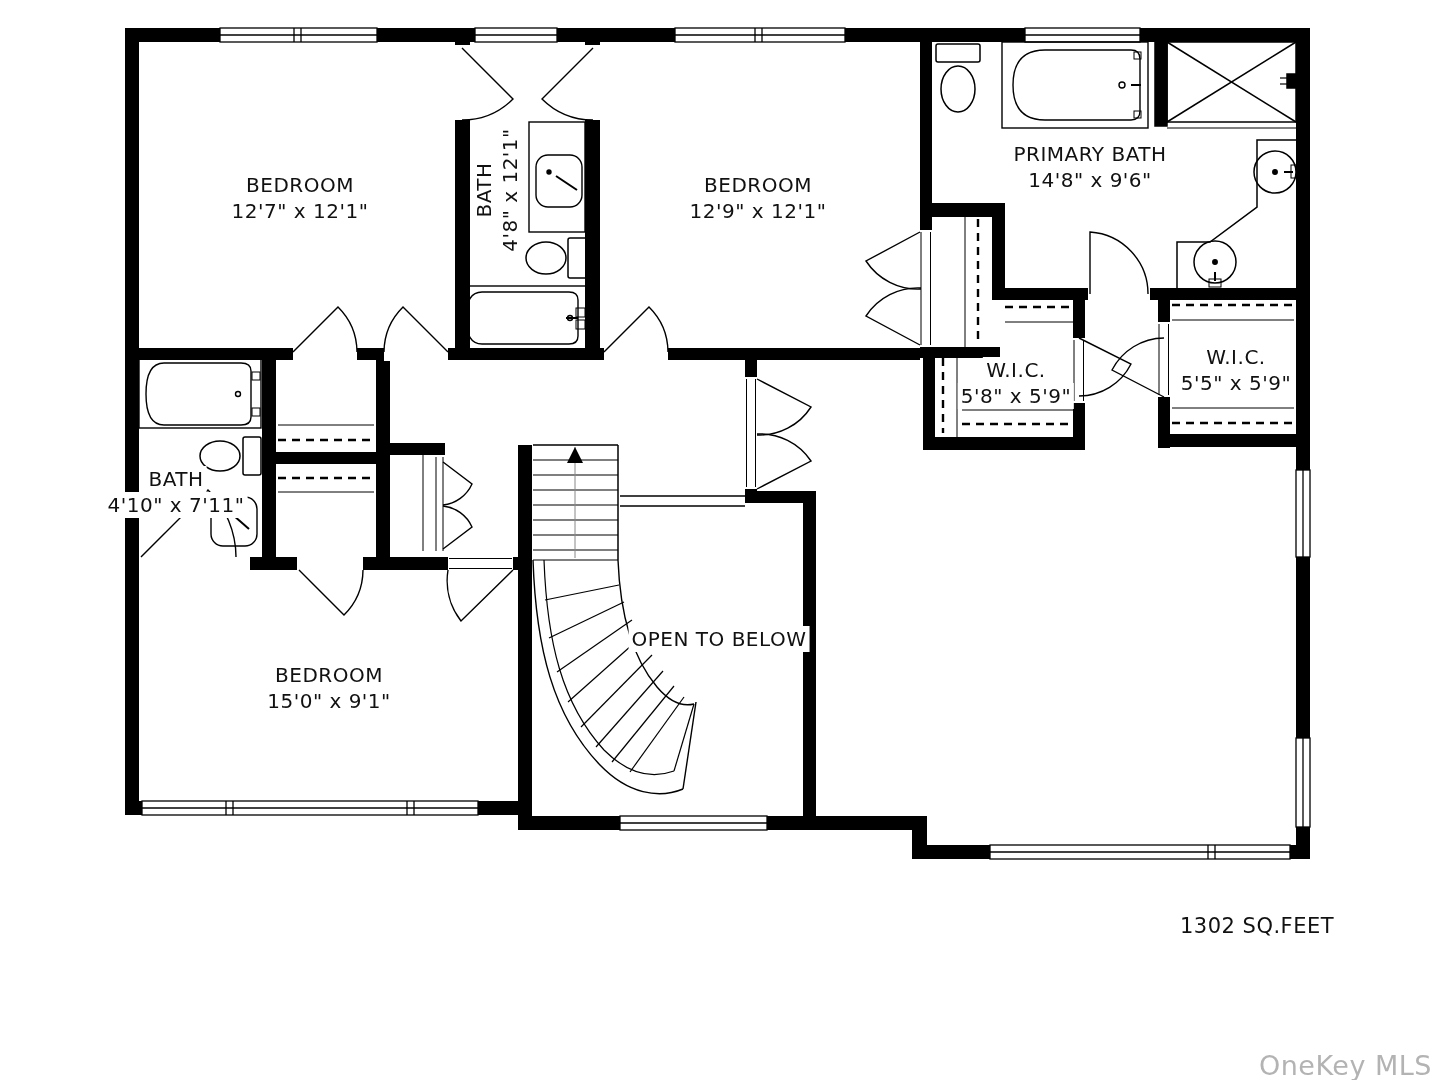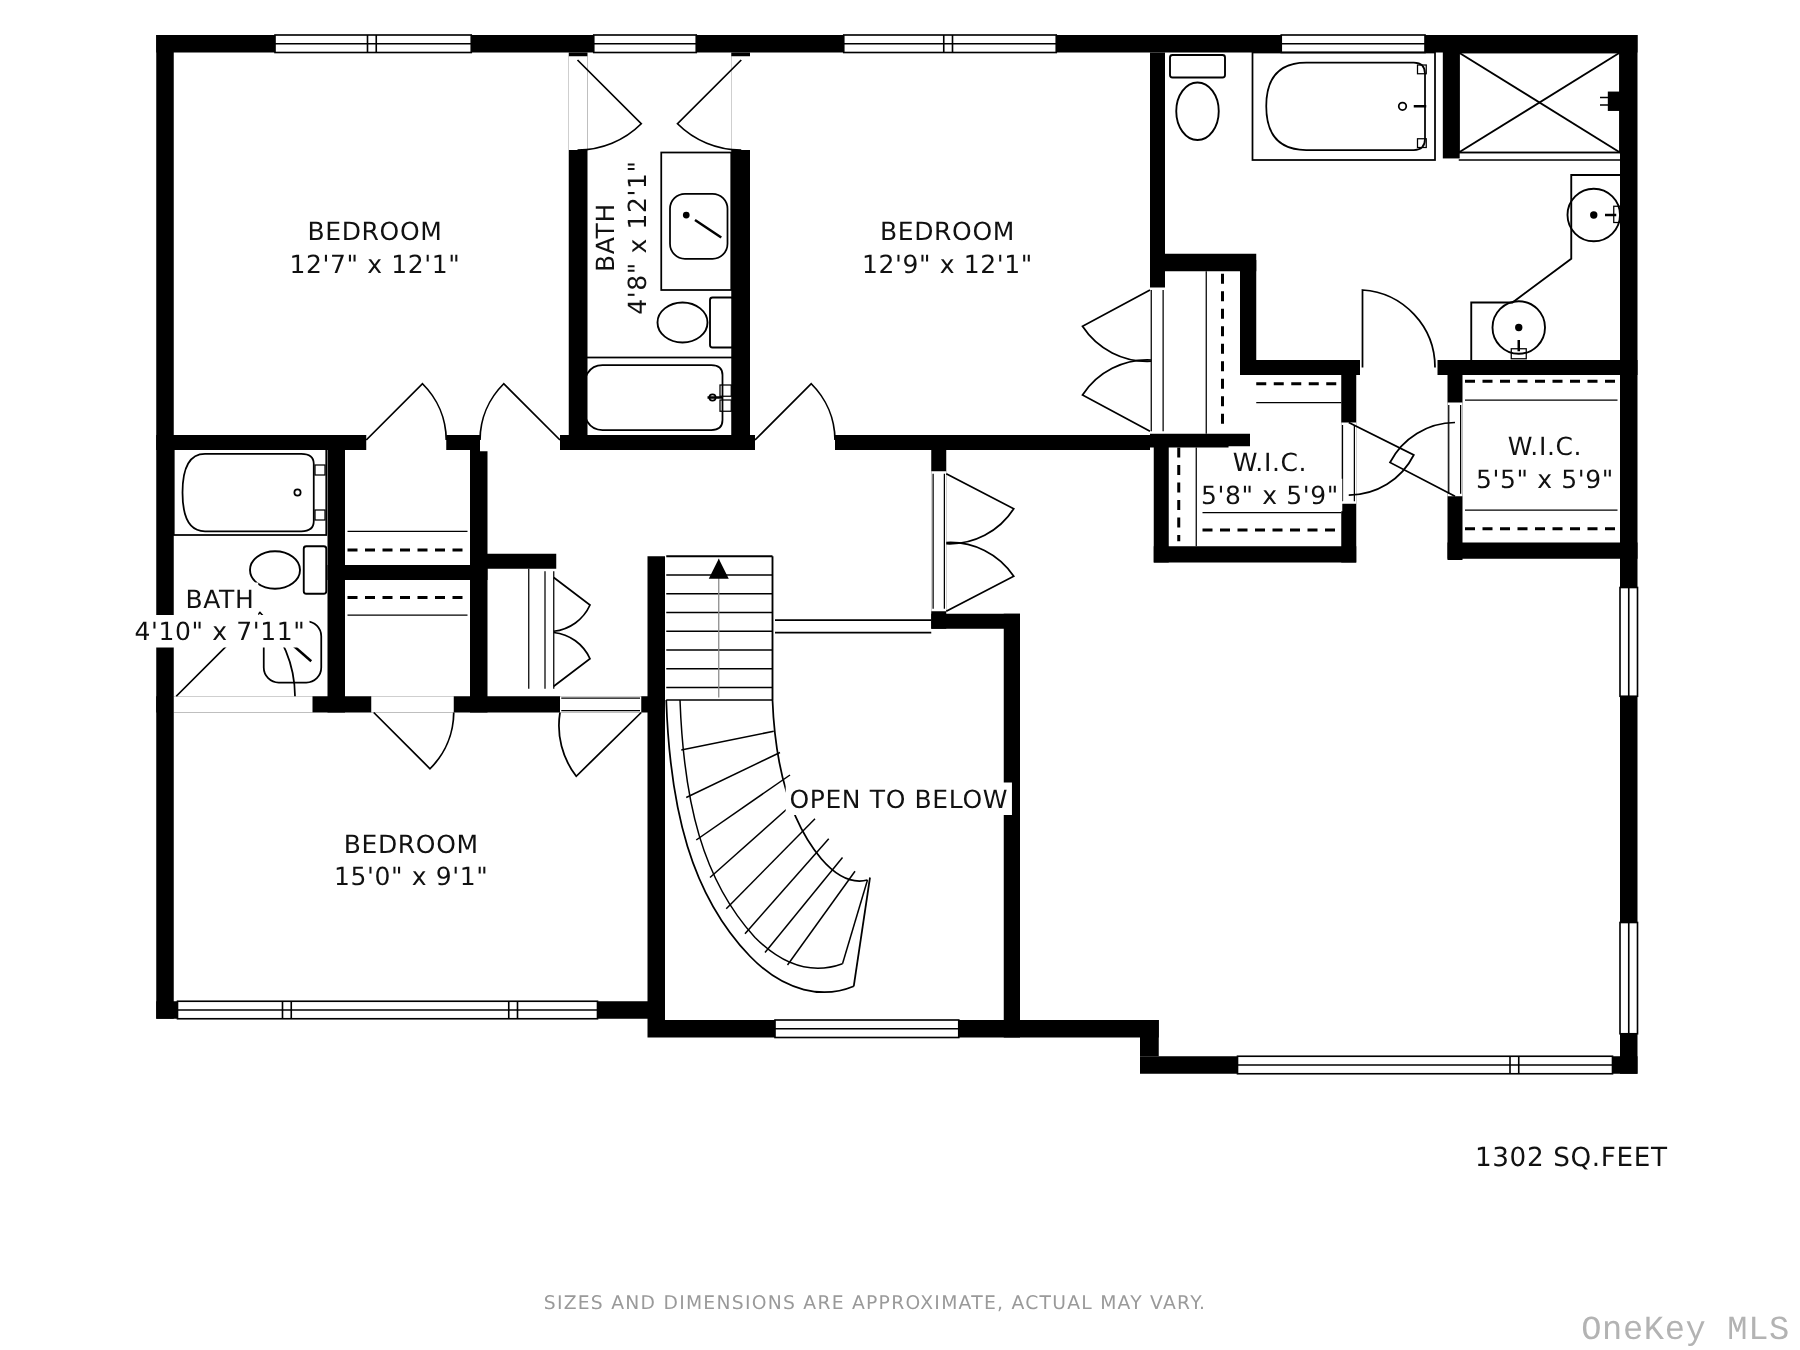--- a/index.html
+++ b/index.html
@@ -8,21 +8,21 @@
   #plan-svg{position:absolute;left:0;top:0;}
   .room-label{position:absolute;transform:translate(-50%,-50%);text-align:center;
               color:#111;font-size:20px;line-height:26px;letter-spacing:.5px;white-space:nowrap;z-index:5;}
   .room-label .nm,.room-label .dm{background:#fff;padding:0 3px;display:inline-block;}
   .room-label.rot{transform:translate(-50%,-50%) rotate(-90deg);}
   #area-label{position:absolute;left:1257px;top:926px;transform:translate(-50%,-50%);
               color:#111;font-size:21px;letter-spacing:.5px;white-space:nowrap;z-index:5;}
   #disclaimer{position:absolute;left:700px;top:1042px;transform:translate(-50%,-50%);
               color:#9a9a9a;font-size:15px;letter-spacing:1px;white-space:nowrap;z-index:5;}
   #watermark{position:absolute;right:8px;top:1050px;color:#b3b3b3;font-size:27px;
-             letter-spacing:.5px;white-space:nowrap;z-index:5;font-family:Liberation Mono, monospace;}
+             letter-spacing:.5px;white-space:nowrap;z-index:5;}
 </style>
 </head>
 <body>
 
 <div id="canvas">
 
 <svg id="plan-svg" width="1440" height="1080" viewBox="0 0 1440 1080">
 
   <g fill="#000">
     <rect x="125" y="28" width="1185" height="14"></rect>
@@ -295,20 +295,24 @@
     <span class="dm">12'7" x 12'1"</span>
   </div>
   <div class="room-label rot" style="left:497px;top:190px">
     <span class="nm">BATH</span><br>
     <span class="dm">4'8" x 12'1"</span>
   </div>
   <div class="room-label" style="left:758px;top:198px">
     <span class="nm">BEDROOM</span><br>
     <span class="dm">12'9" x 12'1"</span>
   </div>
+  <div class="room-label" style="left:1090px;top:167px">
+    <span class="nm">PRIMARY BATH</span><br>
+    <span class="dm">14'8" x 9'6"</span>
+  </div>
   <div class="room-label" style="left:1016px;top:383px">
     <span class="nm">W.I.C.</span><br>
     <span class="dm">5'8" x 5'9"</span>
   </div>
   <div class="room-label" style="left:1236px;top:370px">
     <span class="nm">W.I.C.</span><br>
     <span class="dm">5'5" x 5'9"</span>
   </div>
   <div class="room-label" style="left:176px;top:492px">
     <span class="nm">BATH</span><br>
@@ -316,15 +320,14 @@
   </div>
   <div class="room-label" style="left:329px;top:688px">
     <span class="nm">BEDROOM</span><br>
     <span class="dm">15'0" x 9'1"</span>
   </div>
   <div class="room-label" style="left:719px;top:639px">
     <span class="nm">OPEN TO BELOW</span>
   </div>
 
   <div id="area-label">1302 SQ.FEET</div>
-  <div id="disclaimer">SIZES AND DIMENSIONS ARE APPROXIMATE, ACTUAL MAY VARY.</div>
   <div id="watermark">OneKey MLS</div>
 </div>
 
 </body></html>

